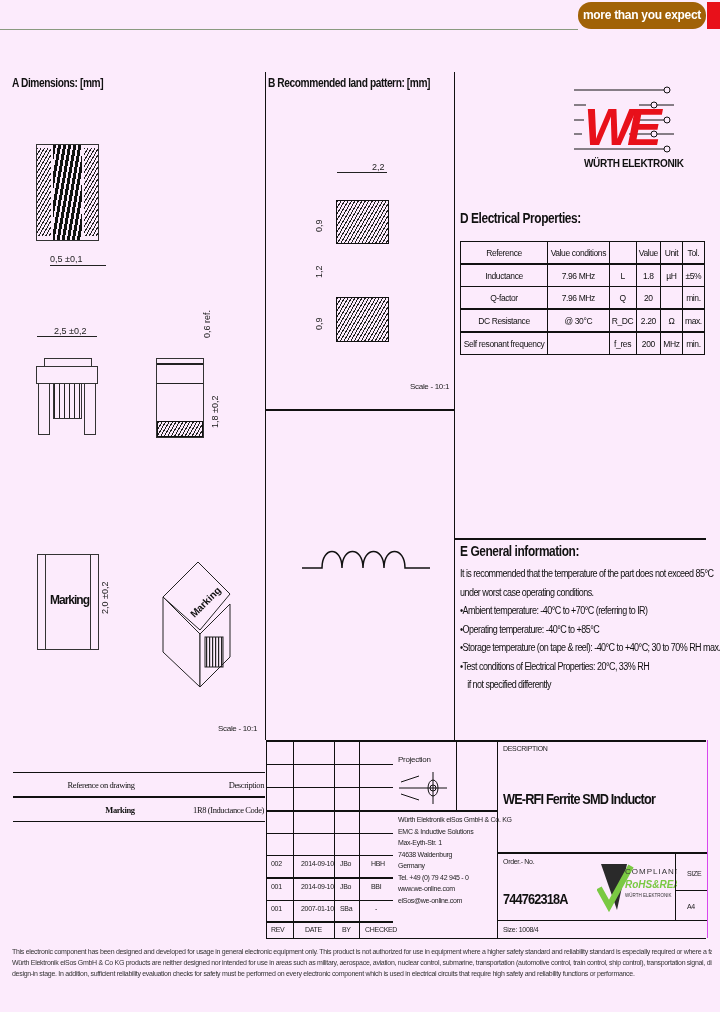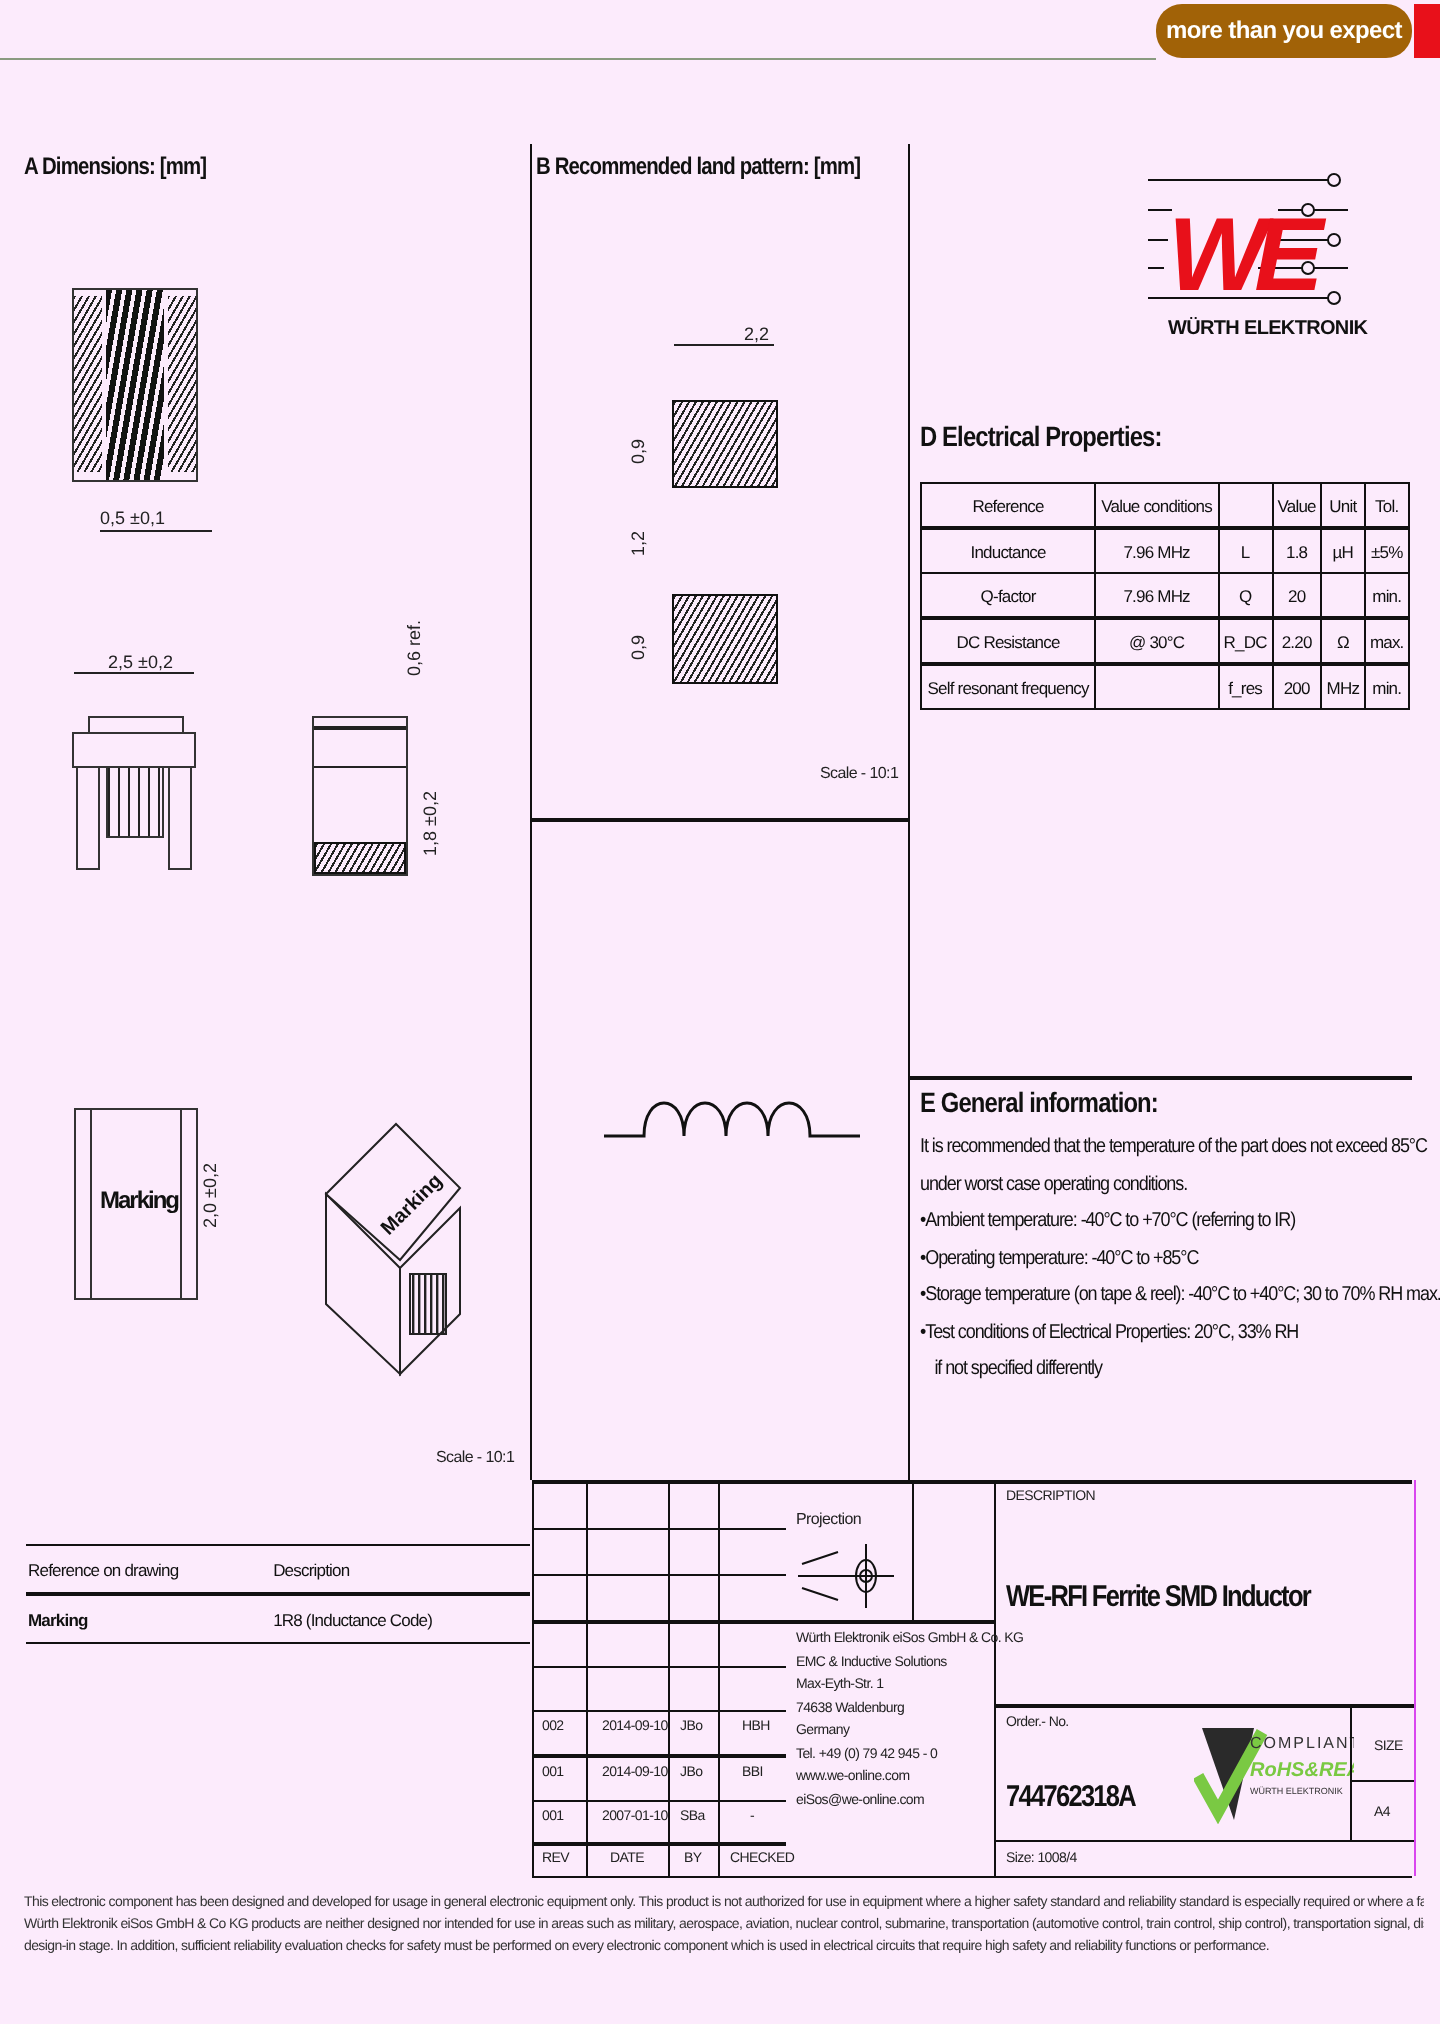--- a/index.html
+++ b/index.html
@@ -14,21 +14,21 @@
   .vline { background:#111; width:1px; }
   .hline { background:#111; height:2px; }
   .small { font-size:8px; letter-spacing:-0.3px; color:#222; white-space:nowrap; }
   .dim { font-size:9px; color:#222; white-space:nowrap; }
   table.elec { border-collapse:collapse; font-size:8.5px; letter-spacing:-0.4px; }
   table.elec td { border:1px solid #111; text-align:center; height:21px; padding:0 2px; white-space:nowrap; }
   table.elec tr.thick td { border-top:2px solid #111; }
   table.elec tr:first-child td { border-bottom:2px solid #111; }
   .gen p { margin:0; font-size:10px; line-height:18.5px; letter-spacing:-0.6px; white-space:nowrap; transform:scaleX(0.9); transform-origin:left; }
   table.ref { border-collapse:collapse; font-size:8.5px; letter-spacing:-0.4px; }
-  table.ref td { text-align:left; height:21px; }
+  table.ref td { text-align:right; height:21px;font-family:Liberation Serif, serif; }
   .footer p { margin:0; font-size:7px; line-height:11px; color:#333; letter-spacing:-0.3px; white-space:nowrap; }
   .hatch { background: repeating-linear-gradient(120deg, #222 0 1px, #fcebfc 1px 3px); border:1px solid #111; }
 </style>
 </head>
 <body>
 
 <div class="abs tagline">more than you expect</div>
 <div class="abs tag-red"></div>
 <div class="abs hr-top"></div>
 

